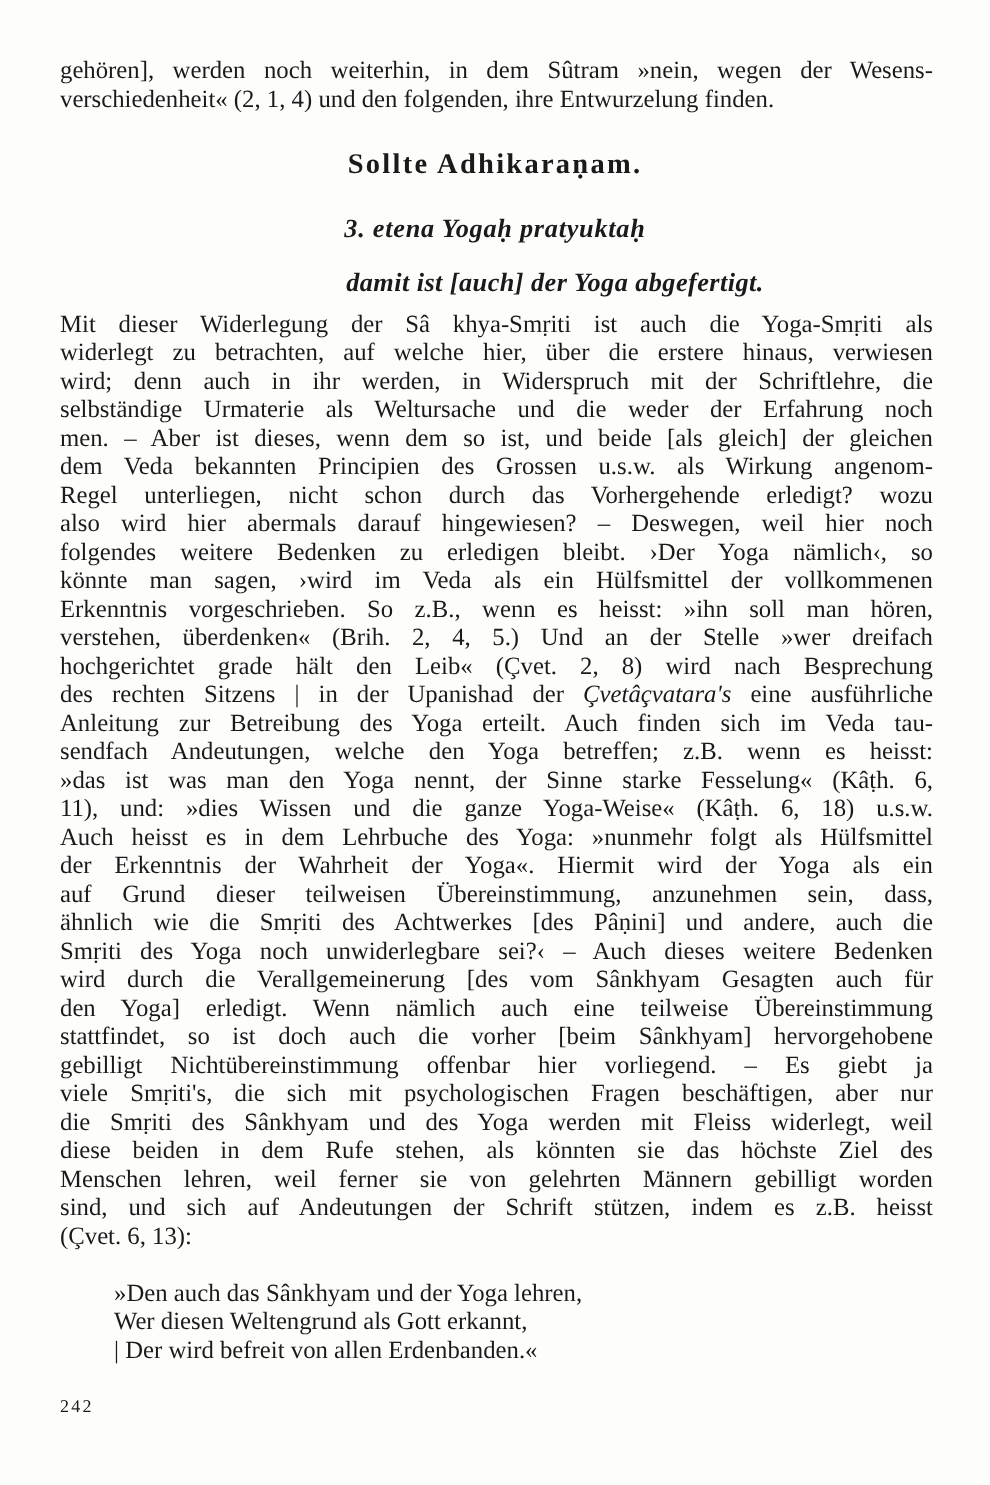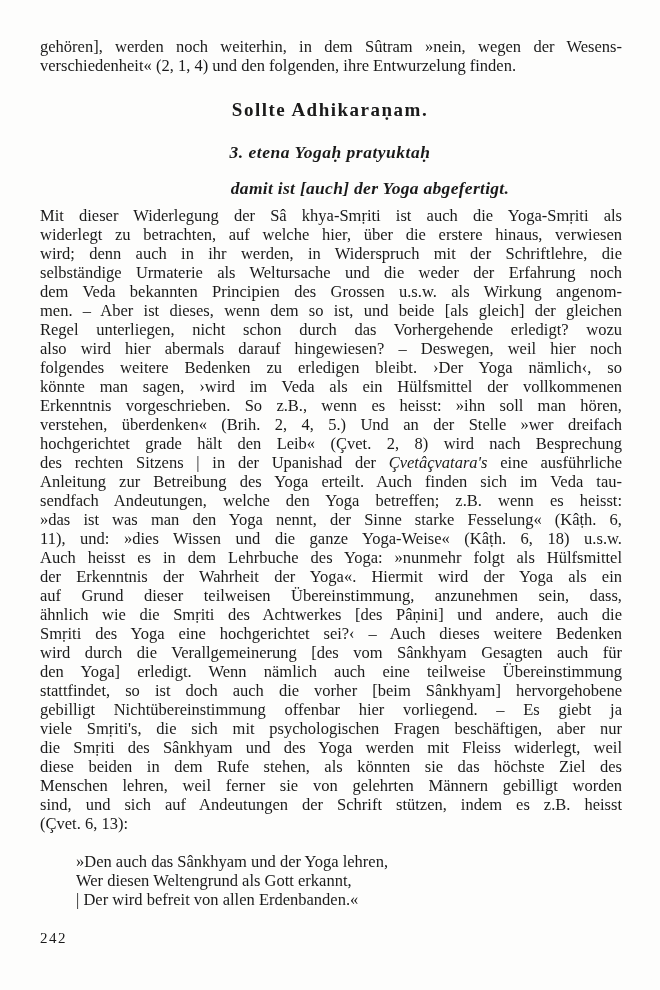--- a/index.html
+++ b/index.html
@@ -59,21 +59,21 @@
     font-size: 17.5px;
     font-style: italic;
     font-weight: bold;
     letter-spacing: 0.3px;
     padding-left: 40px;
   }
   .pagenum {
     position: absolute;
     left: 40px;
     top: 930px;
-    font-size: 15px;
+    font-size: 12px;
     letter-spacing: 1.5px;
   }
 </style>
 </head>
 <body>
 
 <div class="page">
 
   <div class="text-col intro">
       <div class="tline j">gehören], werden noch weiterhin, in dem Sûtram »nein, wegen der Wesens-</div>
@@ -84,39 +84,39 @@
 
   <p class="centered sutra">3. etena Yogaḥ pratyuktaḥ</p>
 
   <p class="centered translation">damit ist [auch] der Yoga abgefertigt.</p>
 
   <div class="text-col body">
       <div class="tline j">Mit dieser Widerlegung der Sâ khya-Smṛiti ist auch die Yoga-Smṛiti als</div>
       <div class="tline j">widerlegt zu betrachten, auf welche hier, über die erstere hinaus, verwiesen</div>
       <div class="tline j">wird; denn auch in ihr werden, in Widerspruch mit der Schriftlehre, die</div>
       <div class="tline j">selbständige Urmaterie als Weltursache und die weder der Erfahrung noch</div>
+      <div class="tline j">men. – Aber ist dieses, wenn dem so ist, und beide [als gleich] der gleichen</div>
       <div class="tline j">dem Veda bekannten Principien des Grossen u.s.w. als Wirkung angenom-</div>
-      <div class="tline j">men. – Aber ist dieses, wenn dem so ist, und beide [als gleich] der gleichen</div>
       <div class="tline j">Regel unterliegen, nicht schon durch das Vorhergehende erledigt? wozu</div>
       <div class="tline j">also wird hier abermals darauf hingewiesen? – Deswegen, weil hier noch</div>
       <div class="tline j">folgendes weitere Bedenken zu erledigen bleibt. ›Der Yoga nämlich‹, so</div>
       <div class="tline j">könnte man sagen, ›wird im Veda als ein Hülfsmittel der vollkommenen</div>
       <div class="tline j">Erkenntnis vorgeschrieben. So z.B., wenn es heisst: »ihn soll man hören,</div>
       <div class="tline j">verstehen, überdenken« (Brih. 2, 4, 5.) Und an der Stelle »wer dreifach</div>
       <div class="tline j">hochgerichtet grade hält den Leib« (Çvet. 2, 8) wird nach Besprechung</div>
       <div class="tline j">des rechten Sitzens | in der Upanishad der <i>Çvetâçvatara's</i> eine ausführliche</div>
       <div class="tline j">Anleitung zur Betreibung des Yoga erteilt. Auch finden sich im Veda tau-</div>
       <div class="tline j">sendfach Andeutungen, welche den Yoga betreffen; z.B. wenn es heisst:</div>
       <div class="tline j">»das ist was man den Yoga nennt, der Sinne starke Fesselung« (Kâṭh. 6,</div>
       <div class="tline j">11), und: »dies Wissen und die ganze Yoga-Weise« (Kâṭh. 6, 18) u.s.w.</div>
       <div class="tline j">Auch heisst es in dem Lehrbuche des Yoga: »nunmehr folgt als Hülfsmittel</div>
       <div class="tline j">der Erkenntnis der Wahrheit der Yoga«. Hiermit wird der Yoga als ein</div>
       <div class="tline j">auf Grund dieser teilweisen Übereinstimmung, anzunehmen sein, dass,</div>
       <div class="tline j">ähnlich wie die Smṛiti des Achtwerkes [des Pâṇini] und andere, auch die</div>
-      <div class="tline j">Smṛiti des Yoga eine hochgerichtet sei?‹ – Auch dieses weitere Bedenken</div>
+      <div class="tline j">Smṛiti des Yoga noch unwiderlegbare sei?‹ – Auch dieses weitere Bedenken</div>
       <div class="tline j">wird durch die Verallgemeinerung [des vom Sânkhyam Gesagten auch für</div>
       <div class="tline j">den Yoga] erledigt. Wenn nämlich auch eine teilweise Übereinstimmung</div>
       <div class="tline j">stattfindet, so ist doch auch die vorher [beim Sânkhyam] hervorgehobene</div>
       <div class="tline j">gebilligt Nichtübereinstimmung offenbar hier vorliegend. – Es giebt ja</div>
       <div class="tline j">viele Smṛiti's, die sich mit psychologischen Fragen beschäftigen, aber nur</div>
       <div class="tline j">die Smṛiti des Sânkhyam und des Yoga werden mit Fleiss widerlegt, weil</div>
       <div class="tline j">diese beiden in dem Rufe stehen, als könnten sie das höchste Ziel des</div>
       <div class="tline j">Menschen lehren, weil ferner sie von gelehrten Männern gebilligt worden</div>
       <div class="tline j">sind, und sich auf Andeutungen der Schrift stützen, indem es z.B. heisst</div>
       <div class="tline">(Çvet. 6, 13):</div>

